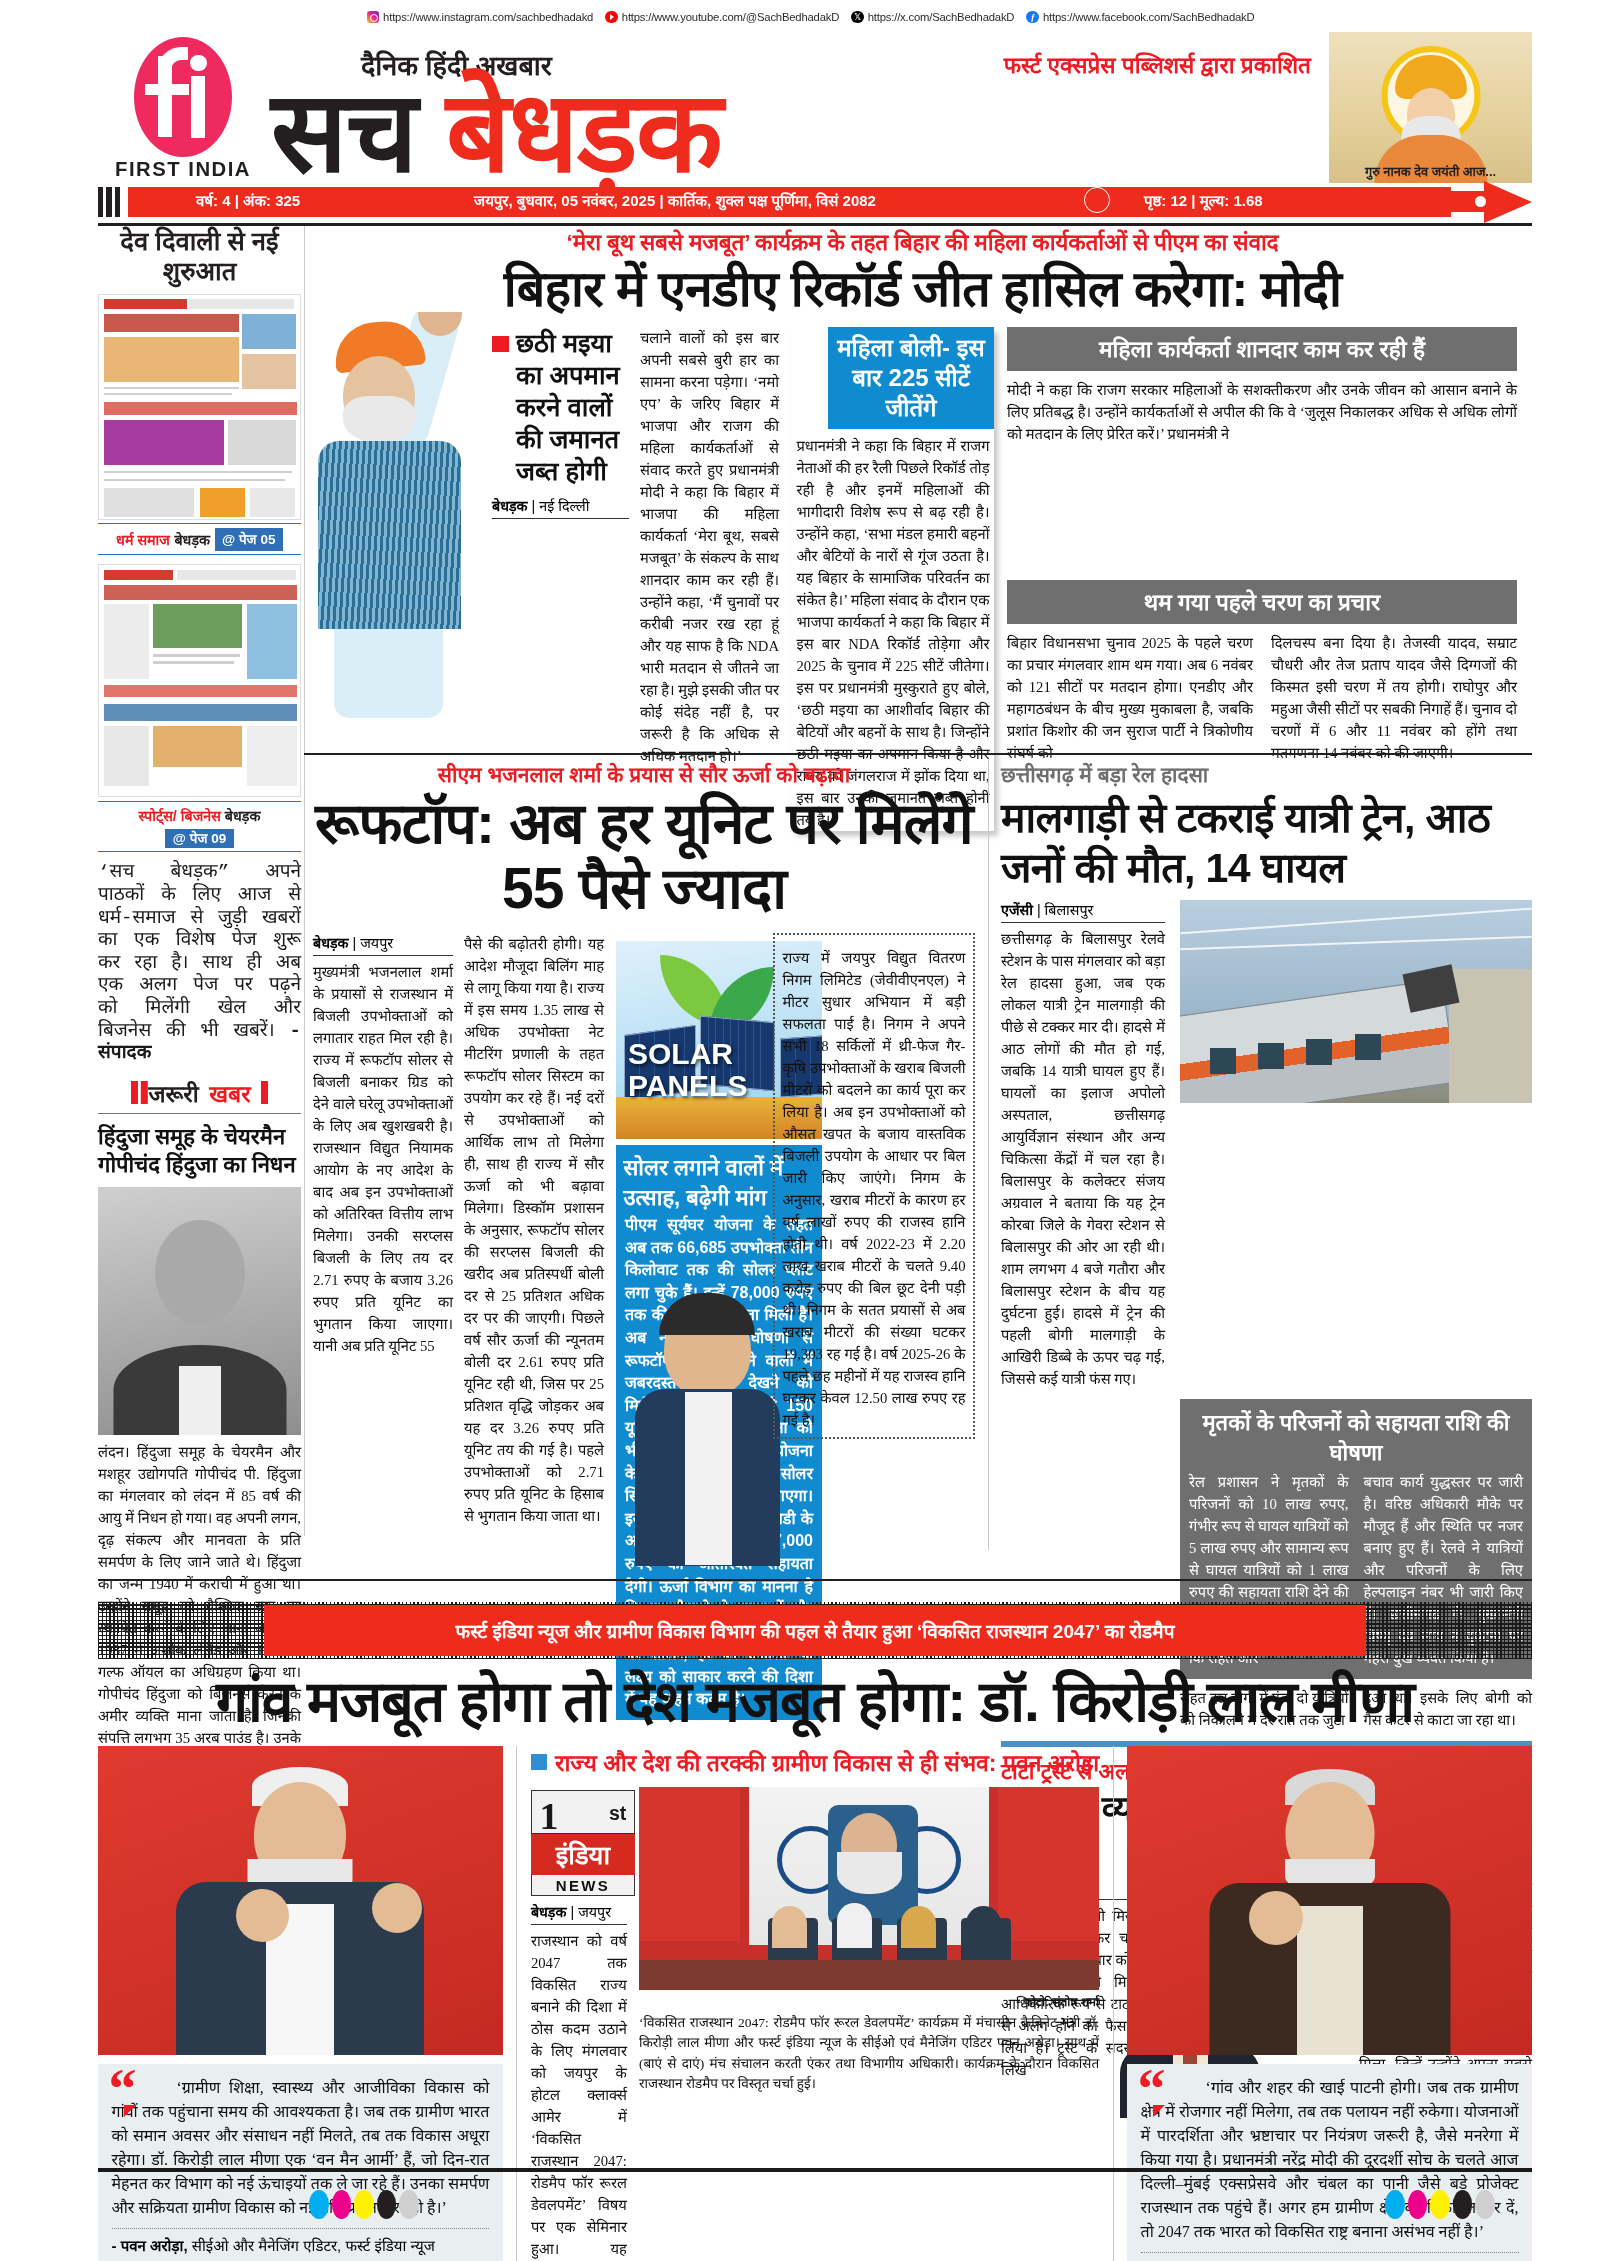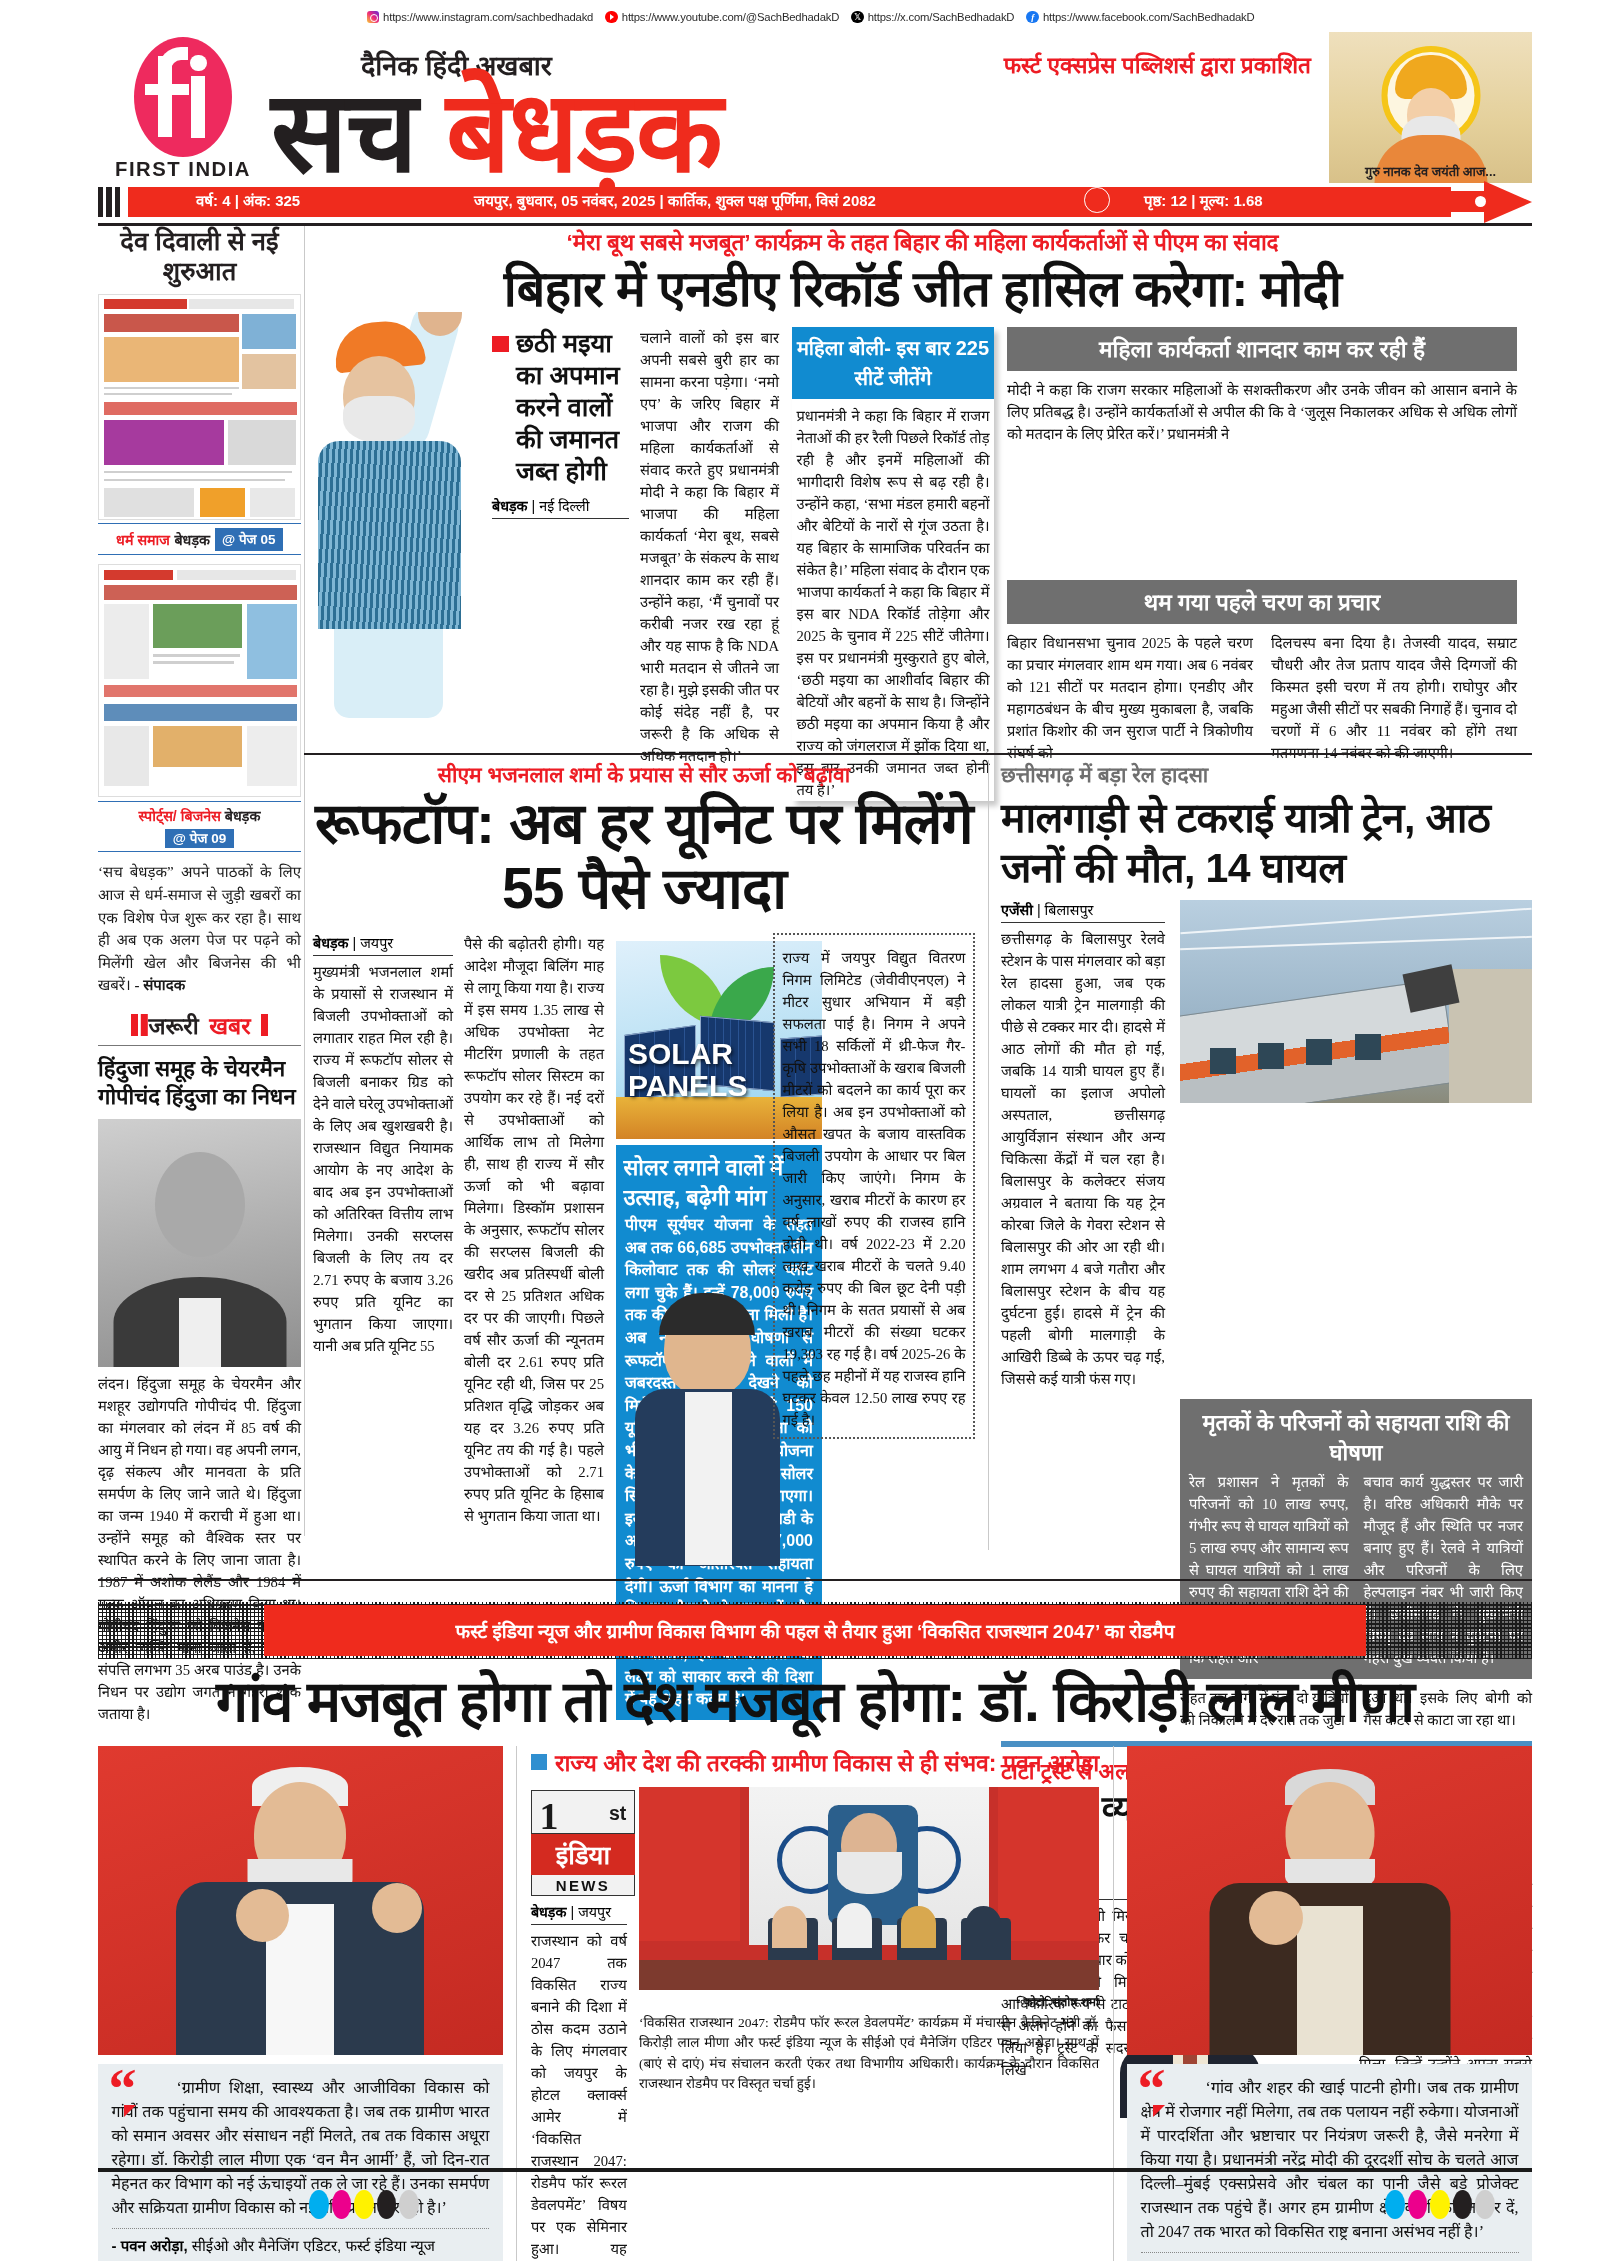--- a/index.html
+++ b/index.html
@@ -99,22 +99,22 @@
   .tline { position:absolute; background:#cfcfcf; height:2.3px; }
   .tblock{ position:absolute; }
   .rail-cap { display:flex; align-items:center; gap:4.5px; border-top:1.5px solid #2f6fb5; border-bottom:1.5px solid #2f6fb5;
               padding:3.8px 0; margin-top:3.8px; justify-content:center; font-size:14.3px; font-weight:700; }
   .cap-red { color:#ed1c24; }
   .cap-blk { color:#231f20; }
   .cap-pill{ background:#2f6fb5; color:#fff; padding:2.3px 7.5px; font-size:13.5px; font-weight:700; }
   .rail-cap2{ display:block; text-align:center; border-top:1.5px solid #2f6fb5; padding:3.8px 0; margin-top:3.8px;
               font-size:14.3px; font-weight:700; }
   .rail-pill-row{ text-align:center; border-bottom:1.5px solid #2f6fb5; padding-bottom:4.5px; }
-  .rail-body { font-size:15px; line-height:22.6px; color:#1a1a1a; margin-top:9px; text-align:justify;
-               font-family:Liberation Serif, serif; }
+  .rail-body { font-size:19px; line-height:22.6px; color:#1a1a1a; margin-top:9px; text-align:justify;
+               font-family:Liberation Mono, monospace; }
   .rail-sign { text-align:right; font-weight:700; }
   .zkhabar { display:flex; align-items:center; justify-content:center; gap:10.5px; margin-top:12px;
              border-bottom:1.5px solid #777; padding-bottom:4.5px; }
   .zk-bar { width:6.8px; height:22.6px; background:#ed1c24; box-shadow:9.8px 0 0 #ed1c24; }
   .zk-t1 { font-size:23px; font-weight:800; color:#231f20; }
   .zk-t2 { font-size:23px; font-weight:800; color:#ed1c24; }
   .rail-h2 { font-size:22px; line-height:28px; font-weight:700; color:#111; margin-top:9px; }
   .photo { background:#bdbdbd; position:relative; overflow:hidden; }
   .ph-gray { background:linear-gradient(170deg,#cfcfcf,#8e8e8e); }
   .ph-face { position:absolute; left:50%; transform:translateX(-50%); background:#a9a9a9; border-radius:50%; }
@@ -140,22 +140,22 @@
                background:repeating-linear-gradient(94deg,#7fb6d4 0 3px,#2d6f94 3px 6px); border-radius:21px 21px 0 0;}
   .modi-kurta{ position:absolute; left:21px; top:135px; width:109px; height:271px; background:#d9eef7; border-radius:15px; }
   .modi-arm  { position:absolute; left:84px; top:-10.5px; width:47px; height:151px; background:#d9eef7; transform:rotate(16deg); border-radius:24px;}
   .modi-hand { position:absolute; left:105px; top:-19.6px; width:44px; height:44px; background:#e0b48e; border-radius:50%;}
 
   .colbox-hd-red { display:flex; align-items:flex-start; gap:7.5px; }
   .sqr { width:16.6px; height:16.6px; background:#ed1c24; flex:0 0 auto; margin-top:9px; }
   .sqr-blue { background:#2f8fd0; }
   .sub-head { font-size:25.6px; line-height:32px; font-weight:700; color:#111; }
 
-  .boxhead-blue { background:#118bd0; color:#fff; font-size:20px; line-height:30px; font-weight:700;
-                  text-align:center; padding:6px 4.5px; }
+  .boxhead-blue { background:#118bd0; color:#fff; font-size:24px; line-height:30px; font-weight:700;
+                  text-align:center; padding:6px 4.5px;margin-left:36px; }
   .boxhead-gray { background:#6f6f6f; color:#fff; font-size:22.6px; font-weight:700;
                   text-align:center; padding:6.8px 4.5px; }
   .shadowbox { box-shadow:3.8px 4.5px 5.3px rgba(0,0,0,.22); }
 
   
   .solar { position:absolute; left:313px; top:760px; width:662px; }
   .solar-kicker { color:#ed1c24; font-size:21px; font-weight:700; text-align:center; }
   .solar-head { font-size:57px; line-height:65px; font-weight:800; color:#111; text-align:center; letter-spacing:-0.8px; margin-top:3px;}
   .solarpic { position:absolute; left:0; top:8px; width:100%; height:100%; overflow:hidden;
               background:linear-gradient(170deg,#dff0fb 0%,#bfe3f5 45%,#8fd0ef 100%); }

